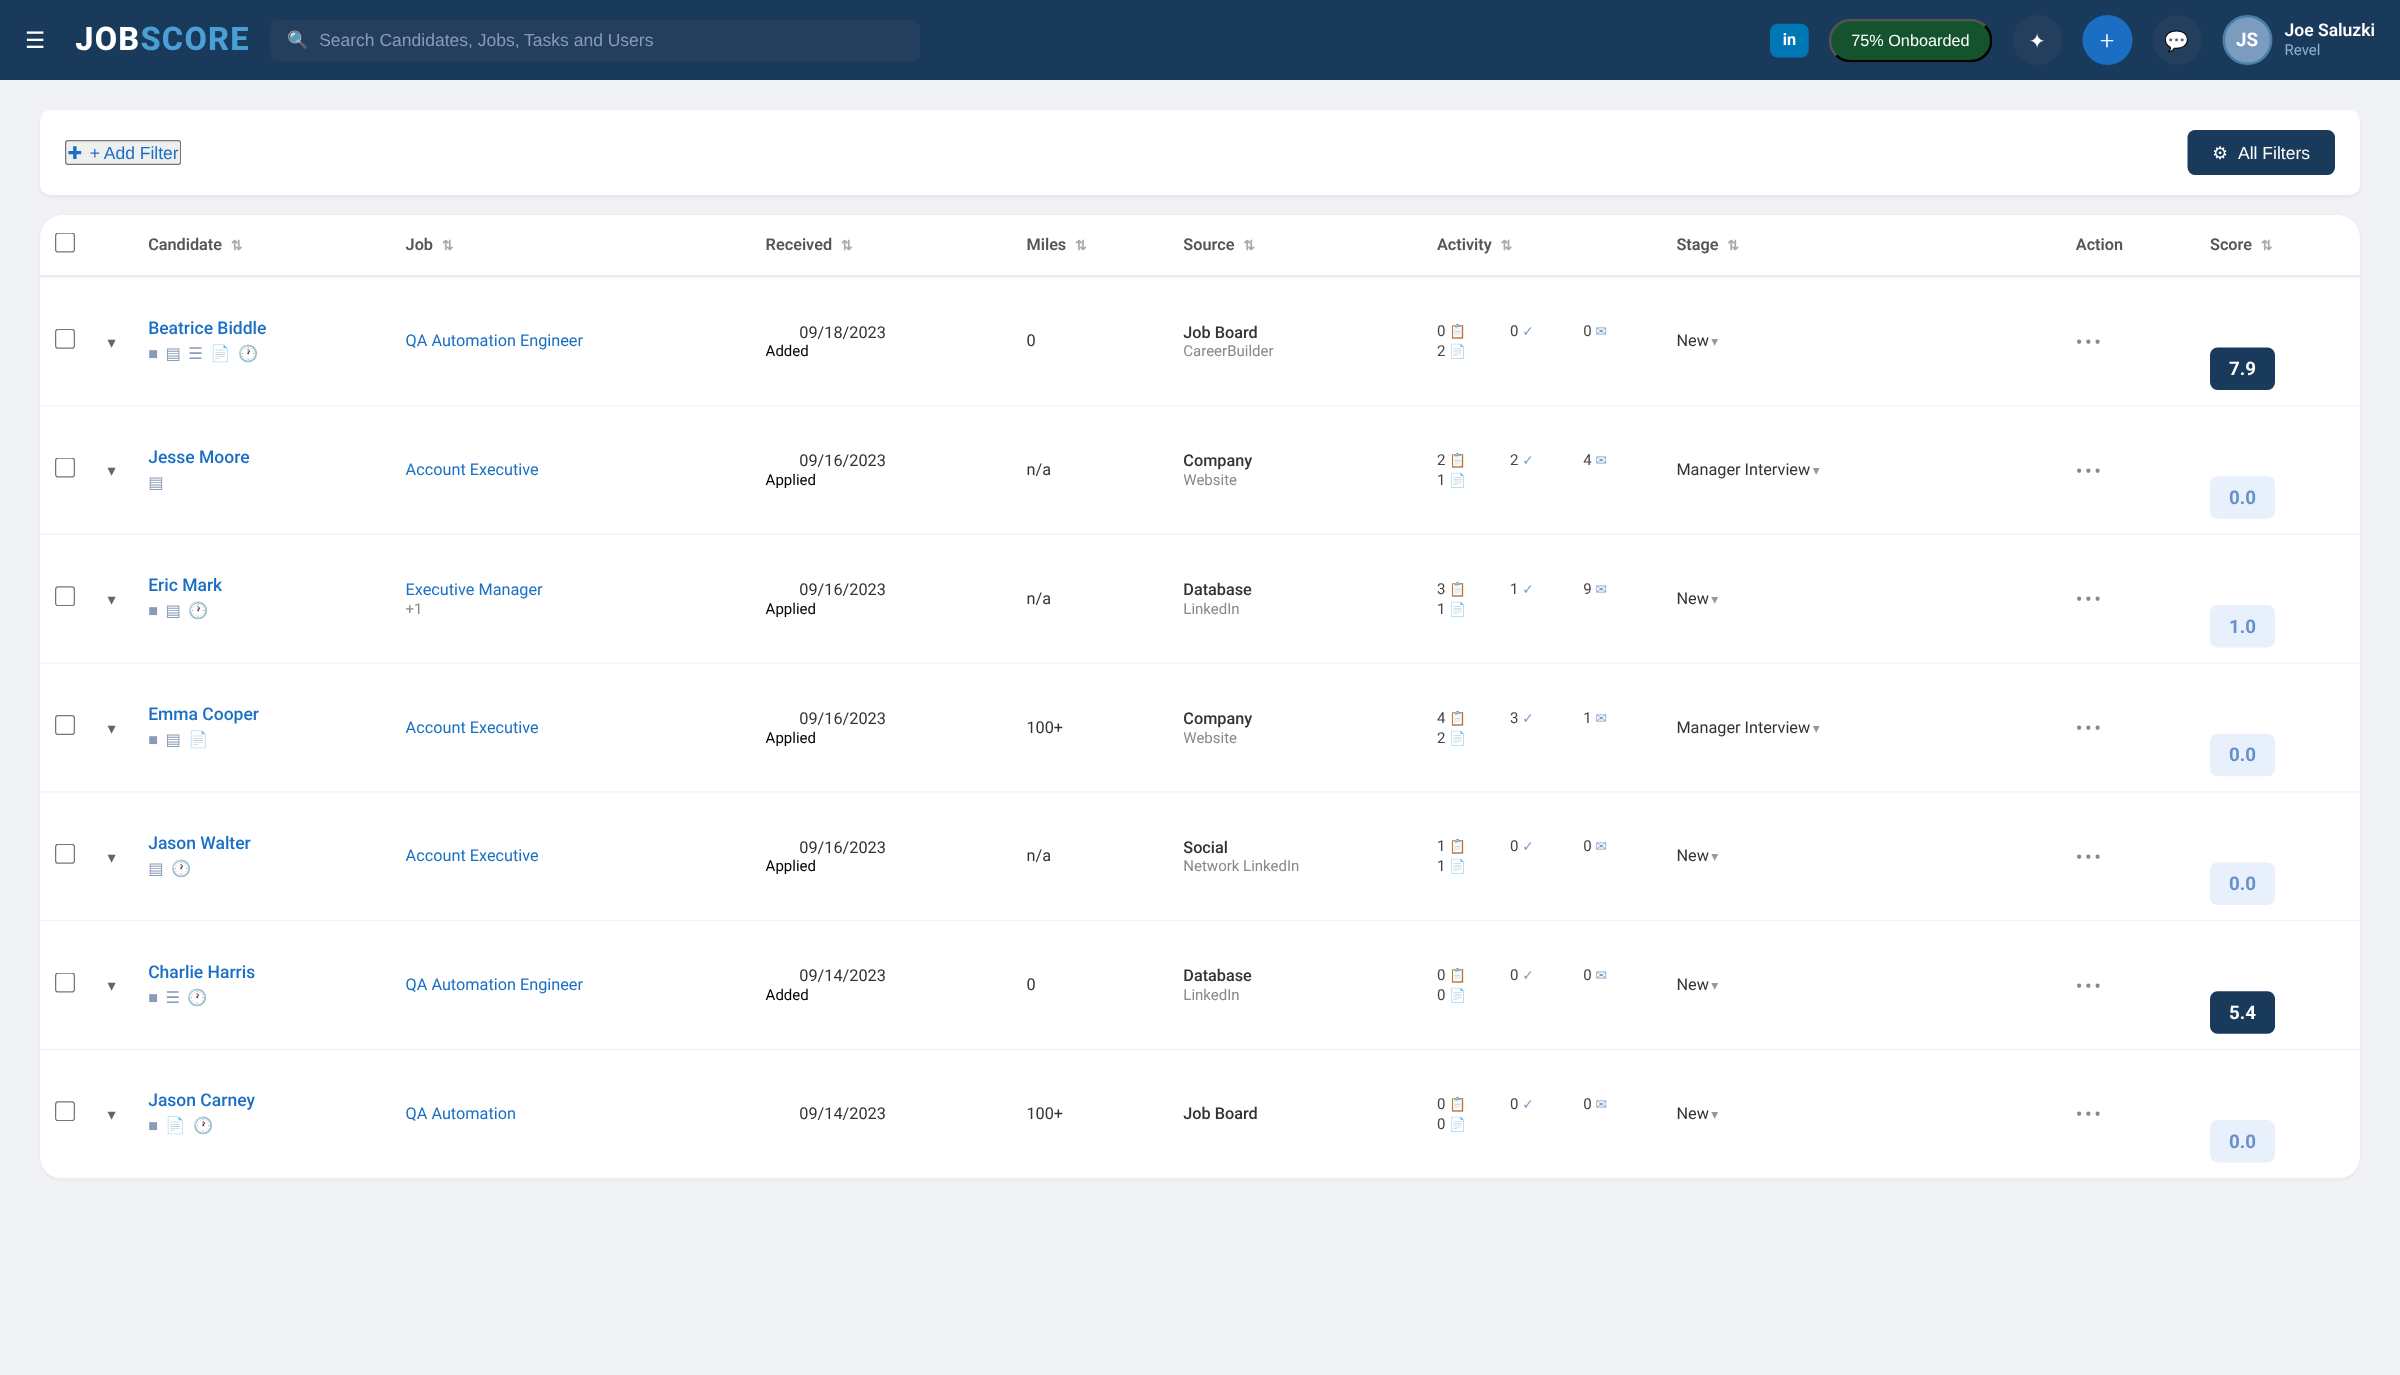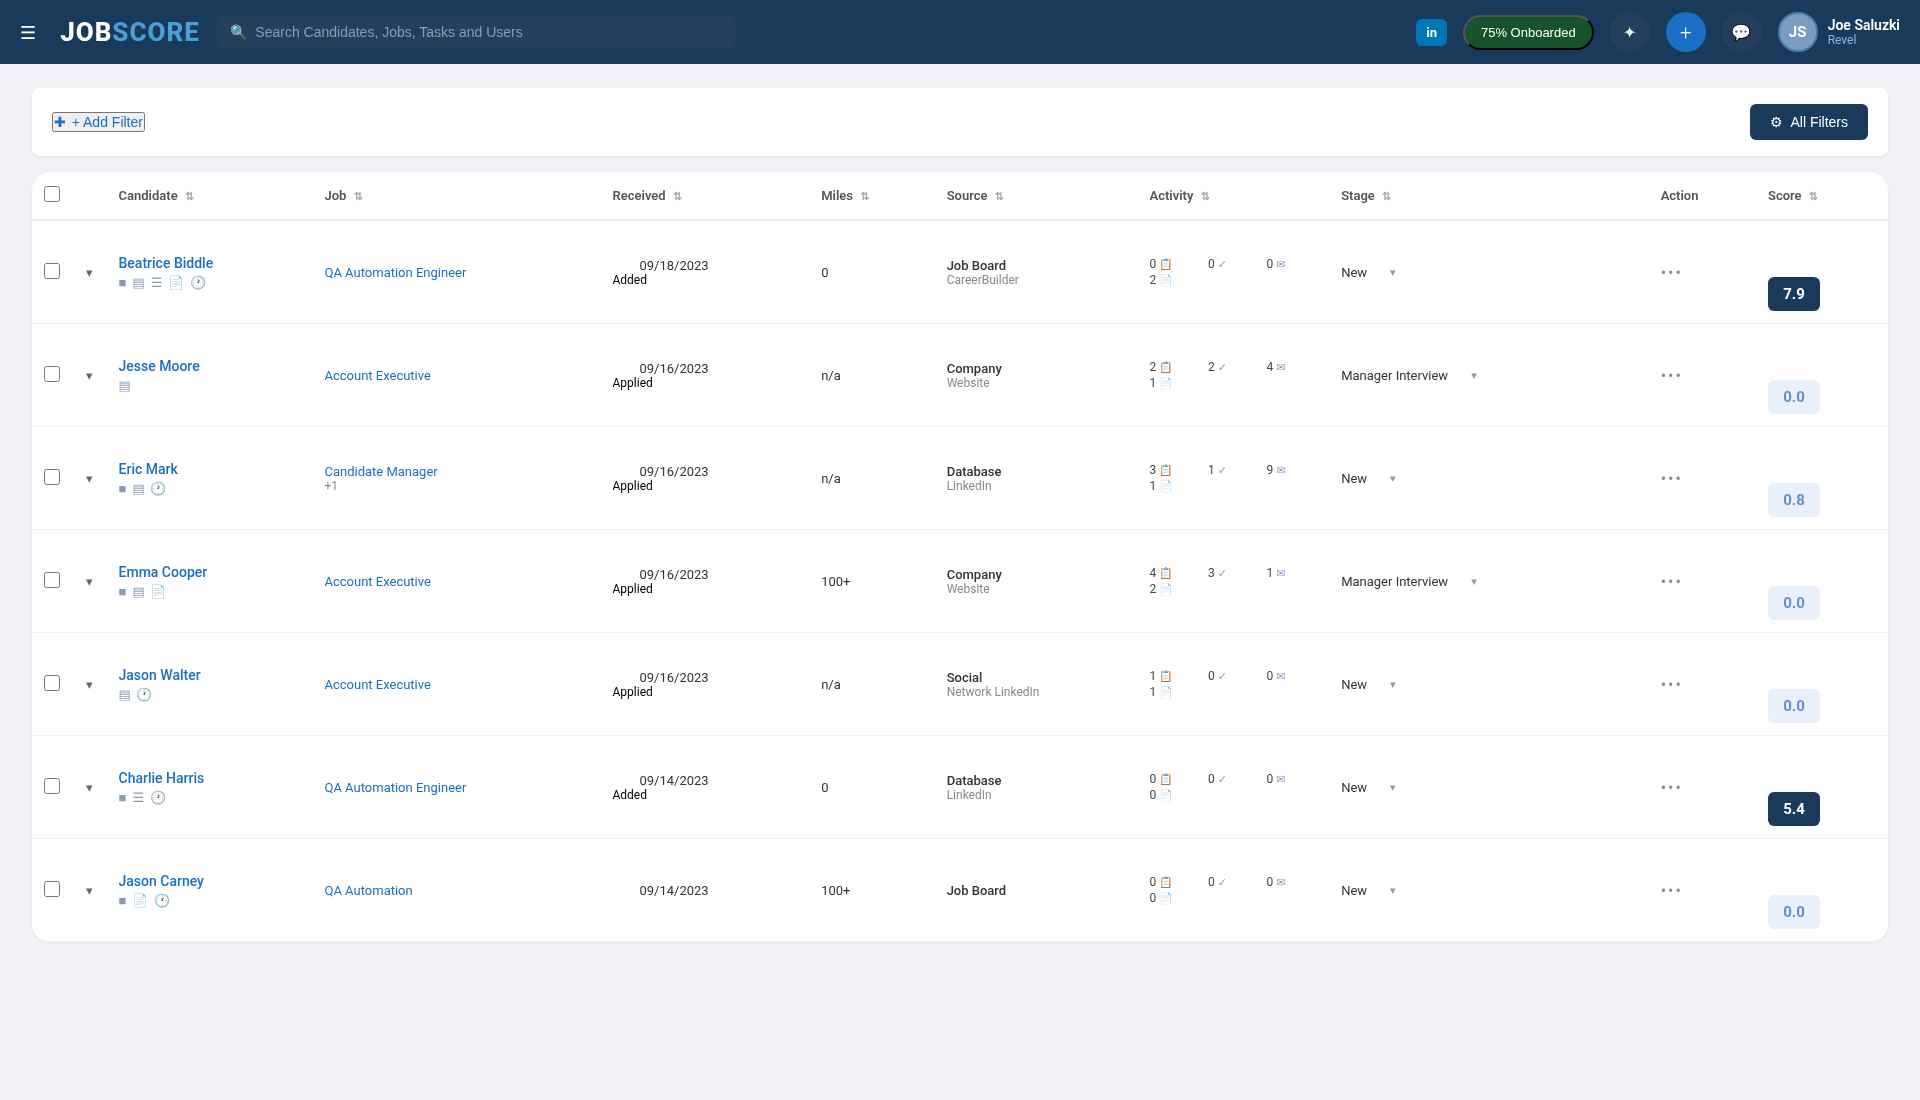--- a/index.html
+++ b/index.html
@@ -73,21 +73,21 @@
     .source-main { font-size: 13px; color: #333; font-weight: 500; }
     .source-sub { font-size: 12px; color: #888; }
 
     
     .activity-grid { display: grid; grid-template-columns: repeat(3, 1fr); gap: 2px 8px; font-size: 12px; color: #555; }
     .activity-item { display: flex; align-items: center; gap: 3px; }
     .act-num { color: #444; font-size: 12px; }
     .act-icon { color: #7a9cc4; font-size: 11px; }
 
     
-    .stage-select { display: flex; align-items: center; gap: 23px; min-width: 160px; }
+    .stage-select { display: flex; align-items: center; gap: 2px; min-width: 160px; }
     .stage-label { font-size: 13px; color: #333; }
     .stage-chevron { color: #999; font-size: 11px; cursor: pointer; }
 
     
     .action-dots { cursor: pointer; color: #888; font-size: 16px; letter-spacing: 2px; }
 
     
     .score-badge { border-radius: 6px; padding: 8px 12px; font-size: 15px; font-weight: 700; text-align: center; min-width: 52px; display: inline-block; margin-top: 44px; }
     .score-blue { background: #1a3a5c; color: white; }
     .score-light { background: #e8f0fb; color: #6690cc; }
@@ -282,21 +282,21 @@
             <td class="expand-col"><button class="expand-btn">▾</button></td>
             <td>
     <a class="candidate-name">Eric Mark</a>
     <div class="candidate-icons">
       <span class="cand-icon">■</span>
                 <span class="cand-icon">▤</span>
                 <span class="cand-icon">🕐</span>
     </div>
   </td>
             <td>
-    <a class="job-link">Candidate Manager</a>
+    <a class="job-link">Executive Manager</a>
     <div class="job-extra">+1</div>
   </td>
             <td>
     <div class="received-date">09/16/2023</div>
     <div class="received-sub">Applied</div>
   </td>
             <td><span class="miles-val">n/a</span></td>
             <td>
     <div class="source-main">Database</div>
     <div class="source-sub">LinkedIn</div>
@@ -321,21 +321,21 @@
       </span>
     </div>
   </td>
             <td>
     <div class="stage-select">
       <span class="stage-label">New</span>
       <span class="stage-chevron">▾</span>
     </div>
   </td>
             <td><span class="action-dots">•••</span></td>
-            <td><span class="score-badge score-light">0.8</span></td>
+            <td><span class="score-badge score-light">1.0</span></td>
           </tr>
           <tr>
             <td class="checkbox-col"><input type="checkbox" style=""></td>
             <td class="expand-col"><button class="expand-btn">▾</button></td>
             <td>
     <a class="candidate-name">Emma Cooper</a>
     <div class="candidate-icons">
       <span class="cand-icon">■</span>
                 <span class="cand-icon">▤</span>
                 <span class="cand-icon">📄</span>

